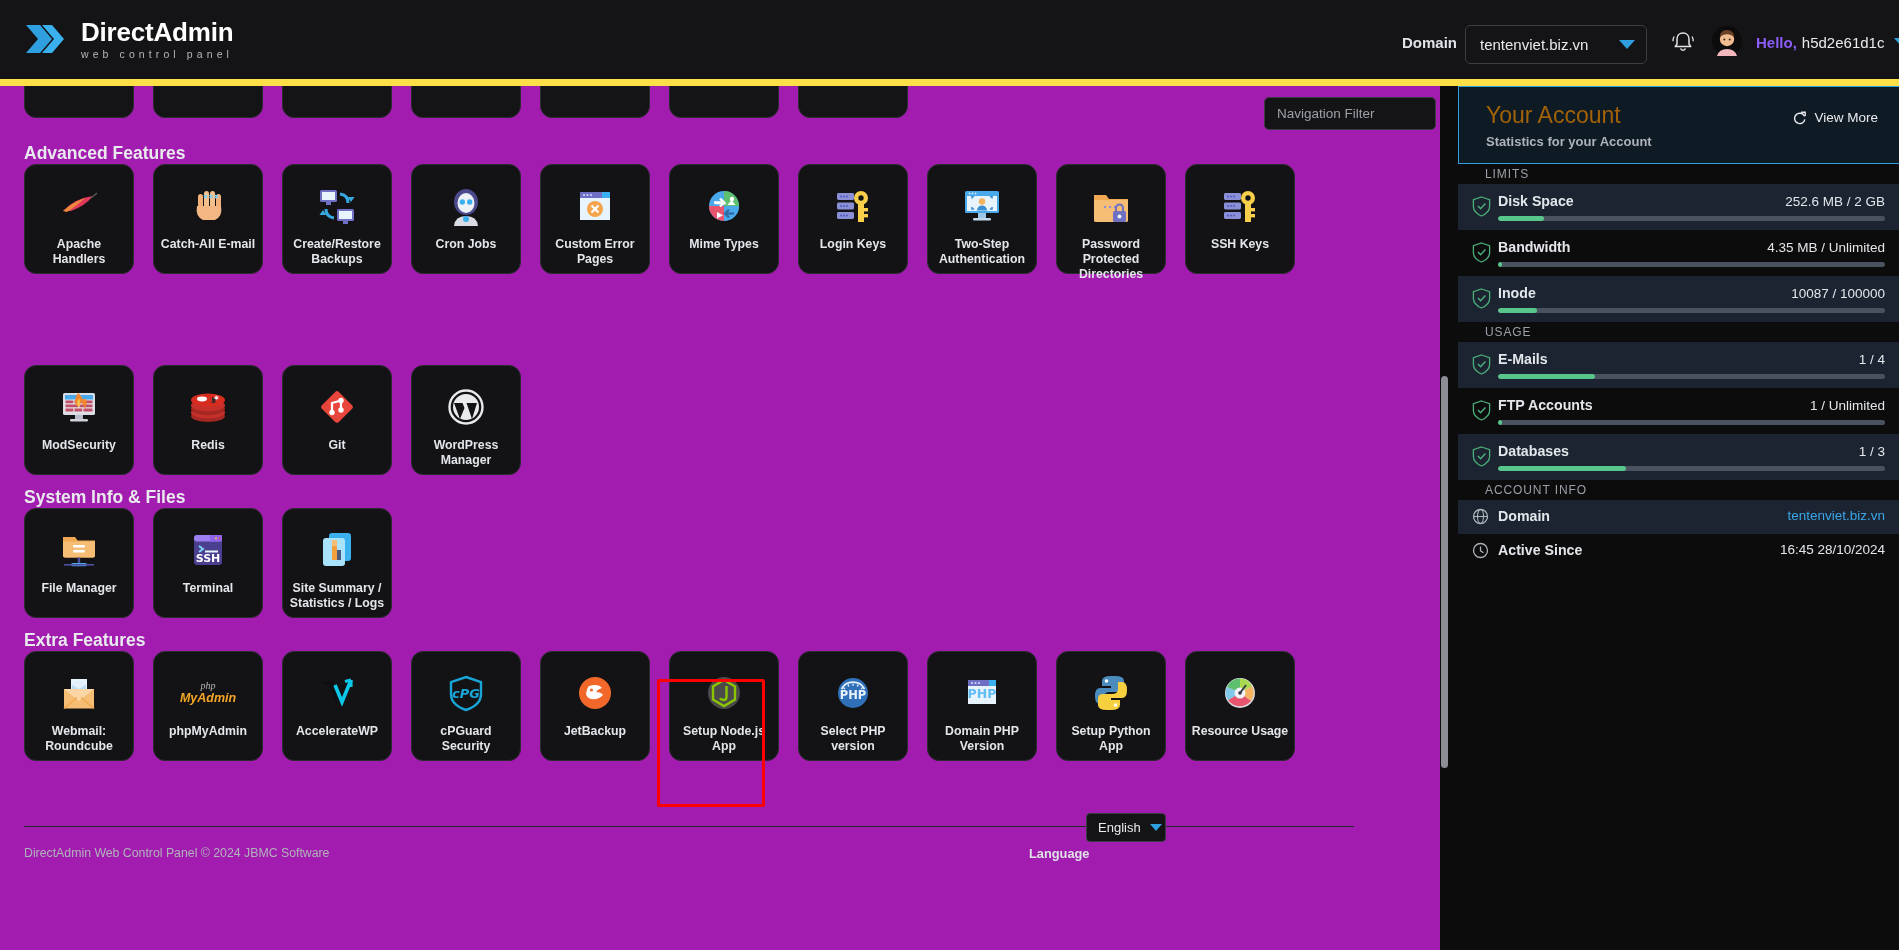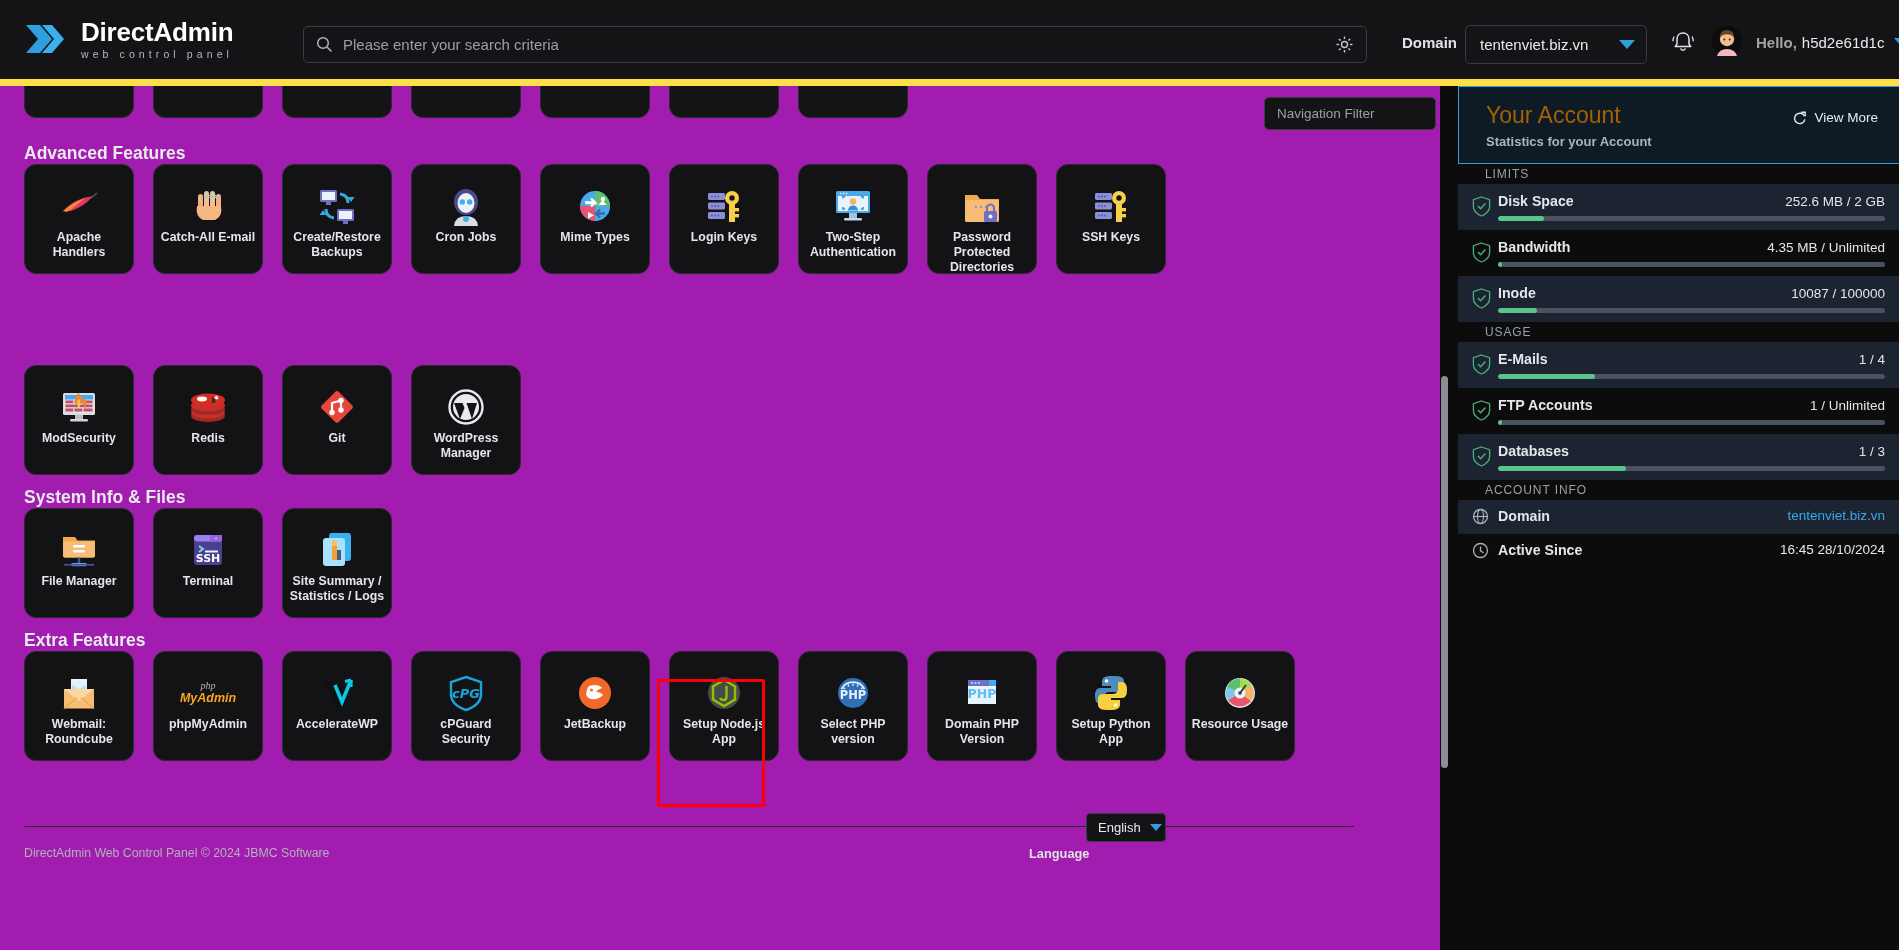--- a/index.html
+++ b/index.html
@@ -52,21 +52,21 @@
     background: #141416;
     display: flex; align-items: center; justify-content: space-between;
     padding: 0 11px 0 14px; cursor: pointer;
   }
   #domain-select-value { font-size: 15px; color: #e8eaed; }
   .caret-blue { width: 0; height: 0; border-left: 8px solid transparent; border-right: 8px solid transparent; border-top: 9px solid #2f9fe0; }
 
   #bell-btn { position: absolute; left: 1668px; top: 27px; width: 30px; height: 30px; cursor: pointer; }
   #avatar { position: absolute; left: 1712px; top: 26px; width: 30px; height: 30px; cursor: pointer; }
   #hello-wrap { position: absolute; left: 1756px; top: 34px; display: flex; align-items: center; cursor: pointer; }
-  #hello-label { font-size: 15px; font-weight: bold; color: #a3a3a3; }
+  #hello-label { font-size: 15px; font-weight: bold; color: #8b5cf6; }
   #hello-user { font-size: 15px; color: #e8eaed; margin-left: 5px; }
   #hello-caret { margin-left: 10px; }
 
   
   #main {
     position: absolute; top: 86px; left: 0;
     width: 1449px; height: 864px;
     background: #a21caf;
     overflow: hidden;
   }
@@ -115,21 +115,21 @@
   .card {
     width: 110px; height: 110px;
     border: 1px solid #2b2c2f; border-radius: 12px;
     background: #131315;
     display: flex; flex-direction: column; align-items: center;
     padding-top: 19px; cursor: pointer;
     position: relative;
   }
   .card-icon { width: 44px; height: 44px; display: flex; align-items: center; justify-content: center; }
   .card-label {
-    margin-top: 2px; font-size: 12.3px; font-weight: bold; color: #e3e6ea;
+    margin-top: 9px; font-size: 12.3px; font-weight: bold; color: #e3e6ea;
     text-align: center; line-height: 1.22; width: 100px;
   }
 
   
   #php-highlight {
     position: absolute; left: 657px; top: 593px;
     width: 108px; height: 128px;
     border: 3px solid #fe0000; border-radius: 2px;
     pointer-events: none; z-index: 5;
   }
@@ -206,44 +206,20 @@
         <path d="M4 6 L18 6 L30 20 L18 34 L4 34 L16 20 Z" fill="#2f9fe0"></path>
         <path d="M20 6 L30 6 L42 20 L30 34 L20 34 L32 20 Z" fill="#3ab0ee"></path>
       </svg>
     </span>
     <span id="brand-text">
       <div id="brand-title"><span>Direct</span><span>Admin</span></div>
       <div id="brand-sub">web control panel</div>
     </span>
   </div>
 
-  <div id="search-wrap">
-    <span id="search-icon">
-      <svg viewBox="0 0 17 17" width="17" height="17">
-          <circle cx="7" cy="7" r="5.3" fill="none" stroke="#b0b4ba" stroke-width="1.5"></circle>
-          <line x1="11" y1="11" x2="15.5" y2="15.5" stroke="#b0b4ba" stroke-width="1.5"></line>
-        </svg>
-    </span>
-    <input id="search-input" placeholder="Please enter your search criteria" style="">
-    <span id="search-gear">
-      <svg viewBox="0 0 19 19" width="19" height="19">
-        <circle cx="9.5" cy="9.5" r="3" fill="none" stroke="#c2c6cc" stroke-width="1.4"></circle>
-        <g stroke="#c2c6cc" stroke-width="1.4">
-          <line x1="9.5" y1="1.5" x2="9.5" y2="4"></line>
-            <line x1="9.5" y1="15" x2="9.5" y2="17.5"></line>
-          <line x1="1.5" y1="9.5" x2="4" y2="9.5"></line>
-            <line x1="15" y1="9.5" x2="17.5" y2="9.5"></line>
-          <line x1="3.9" y1="3.9" x2="5.6" y2="5.6"></line>
-            <line x1="13.4" y1="13.4" x2="15.1" y2="15.1"></line>
-          <line x1="15.1" y1="3.9" x2="13.4" y2="5.6"></line>
-            <line x1="5.6" y1="13.4" x2="3.9" y2="15.1"></line>
-        </g>
-      </svg>
-    </span>
-  </div>
 
   <div id="domain-label">Domain</div>
   <div id="domain-select">
     <span id="domain-select-value">tentenviet.biz.vn</span>
     <span class="caret-blue"></span>
   </div>
 
   <div id="bell-btn">
     <svg viewBox="0 0 30 30" width="30" height="30">
       <path d="M15 6 C11.4 6 9 8.6 9 12 v5 l-1.8 2.6 h15.6 L21 17 v-5 C21 8.6 18.6 6 15 6 Z" fill="none" stroke="#e2e5ea" stroke-width="1.5" stroke-linejoin="round"></path>
@@ -337,20 +313,35 @@
               <svg viewBox="0 0 44 44" width="44" height="44">
                 <ellipse cx="22" cy="18" rx="12" ry="13" fill="#4b4a8c"></ellipse>
                 <ellipse cx="22" cy="19" rx="8.5" ry="10" fill="#eef2f7"></ellipse>
                 <circle cx="18.3" cy="18" r="2.7" fill="#3ab0ee"></circle>
                 <circle cx="25.7" cy="18" r="2.7" fill="#3ab0ee"></circle>
                 <path d="M10 42 q1-10 12-10 t12 10 Z" fill="#d9dde3"></path>
                 <circle cx="22" cy="35" r="3" fill="#3ab0ee"></circle>
               </svg>
             </div>
             <div class="card-label">Cron Jobs</div>
+          </div>
+          <div class="card">
+            <div class="card-icon">
+              <svg viewBox="0 0 44 44" width="44" height="44">
+                <rect x="7" y="8" width="30" height="28" fill="#e7f4fd"></rect>
+                <rect x="7" y="8" width="30" height="6" fill="#6f6fc4"></rect>
+                <rect x="29" y="8" width="8" height="6" fill="#3ab0ee"></rect>
+                <circle cx="11" cy="11" r="1.1" fill="#cfd6ff"></circle>
+                <circle cx="14.5" cy="11" r="1.1" fill="#cfd6ff"></circle>
+                <circle cx="18" cy="11" r="1.1" fill="#cfd6ff"></circle>
+                <circle cx="22" cy="25" r="8" fill="#f5a44b"></circle>
+                <path d="M18.5 21.5 l7 7 M25.5 21.5 l-7 7" stroke="#fff" stroke-width="2.2"></path>
+              </svg>
+            </div>
+            <div class="card-label">Custom Error Pages</div>
           </div>
           <div class="card">
             <div class="card-icon">
               <svg viewBox="0 0 44 44" width="44" height="44">
                 <circle cx="22" cy="22" r="15" fill="#49a9ea"></circle>
                 <path d="M22 7 a15 15 0 0 1 15 15 h-15 Z" fill="#5ec06f"></path>
                 <path d="M22 22 h15 a15 15 0 0 1 -15 15 Z" fill="#49a9ea"></path>
                 <path d="M7 22 h15 v15 a15 15 0 0 1 -15 -15 Z" fill="#e8546e"></path>
                 <path d="M13 19 h9 l-2.5 -3 M13 19 l0 0" fill="none" stroke="#fff" stroke-width="2.4"></path>
                 <path d="M12 18.5 h9 M18 14.5 l4 4 l-4 4" fill="none" stroke="#fff" stroke-width="2.4"></path>

